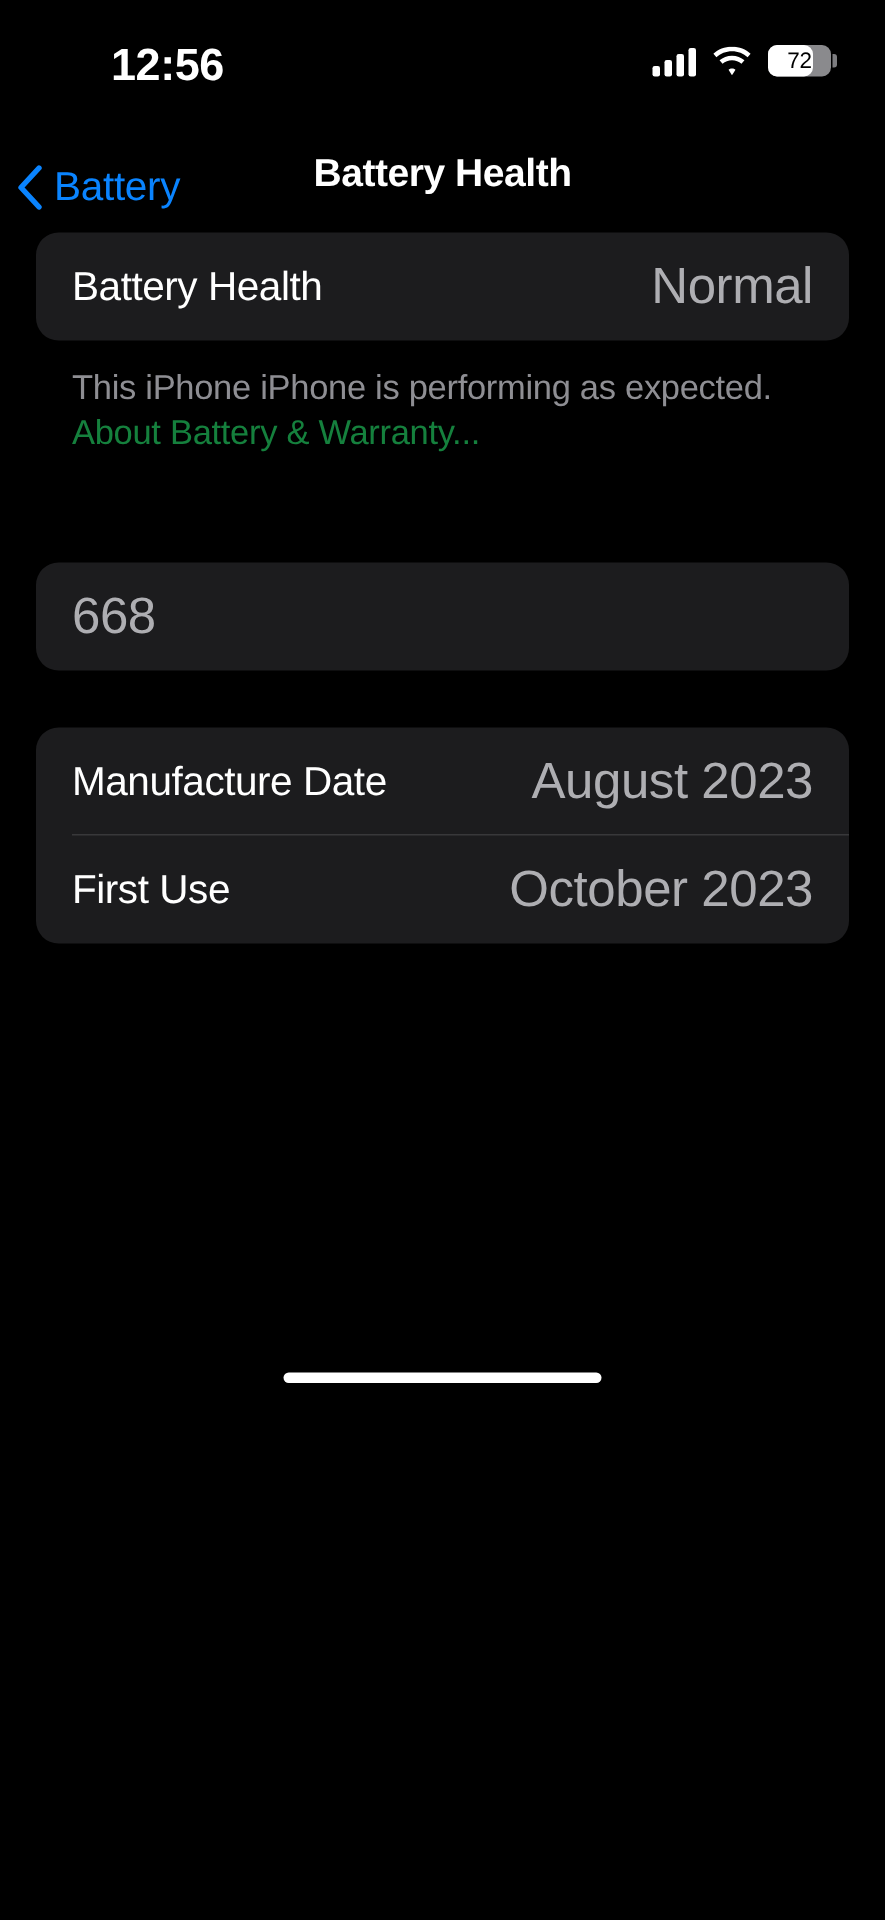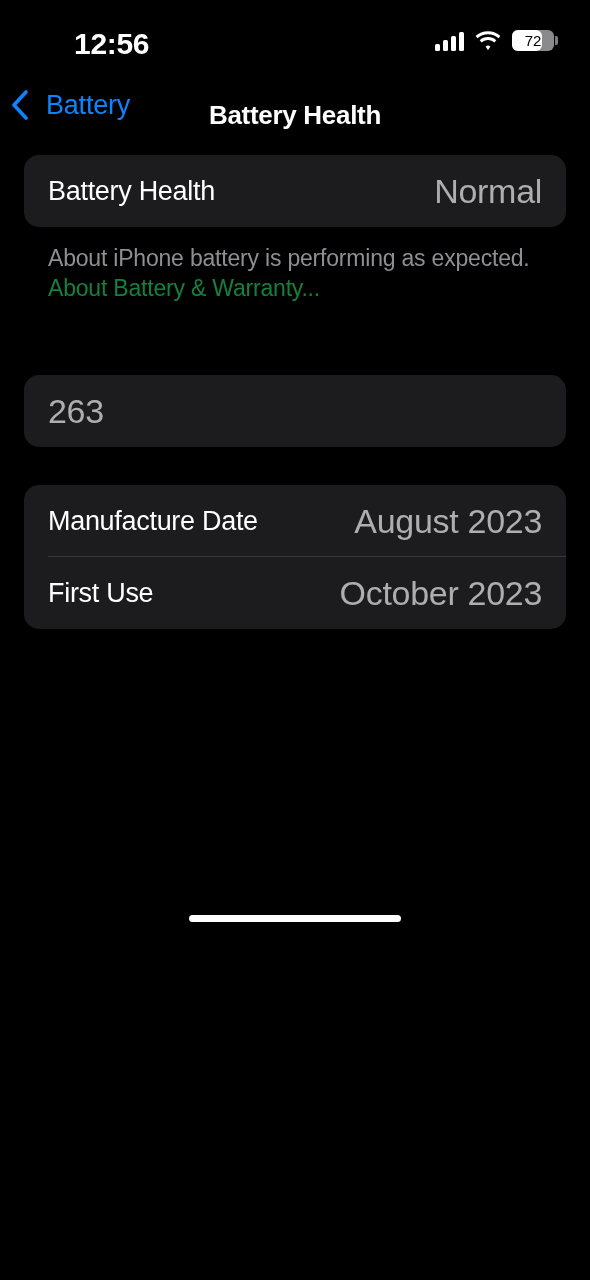--- a/index.html
+++ b/index.html
@@ -105,22 +105,22 @@
     top: 90px; left: 0;
     width: 590px;
     height: 50px;
   }
   .nav-back {
     position: absolute;
     left: 10px;
     top: 0;
     height: 50px;
     display: flex;
-    align-items: flex-start;
-    gap: 16px;
+    align-items: flex-end;
+    gap: 6px;
     cursor: pointer;
   }
   .chevron-left { width: 20px; height: 30px; display:block; }
   .nav-back-label {
     font-size: 27px;
     color: #0a84ff;
     letter-spacing: -0.2px;
   }
   .nav-title {
     position: absolute;
@@ -246,32 +246,32 @@
 
   <div class="content">
 
     <div class="group">
       <div class="card">
         <div class="row">
           <span class="row-label">Battery Health</span>
           <span class="row-value">Normal</span>
         </div>
       </div>
-      <div class="footnote"><span>About iPhone battery is performing as expected. </span><span class="link">About Battery &amp; Warranty...</span></div>
+      <div class="footnote"><span>This iPhone iPhone is performing as expected. </span><span class="link">About Battery &amp; Warranty...</span></div>
     </div>
 
     <div class="spacer-lg"></div>
 
 
     <div class="spacer-md"></div>
 
     <div class="group">
       <div class="card">
         <div class="row">
-          <span class="row-value">263</span>
+          <span class="row-value">668</span>
         </div>
       </div>
     </div>
 
     <div class="spacer-lg"></div>
 
     <div class="group">
       <div class="card">
         <div class="row">
           <span class="row-label">Manufacture Date</span>

